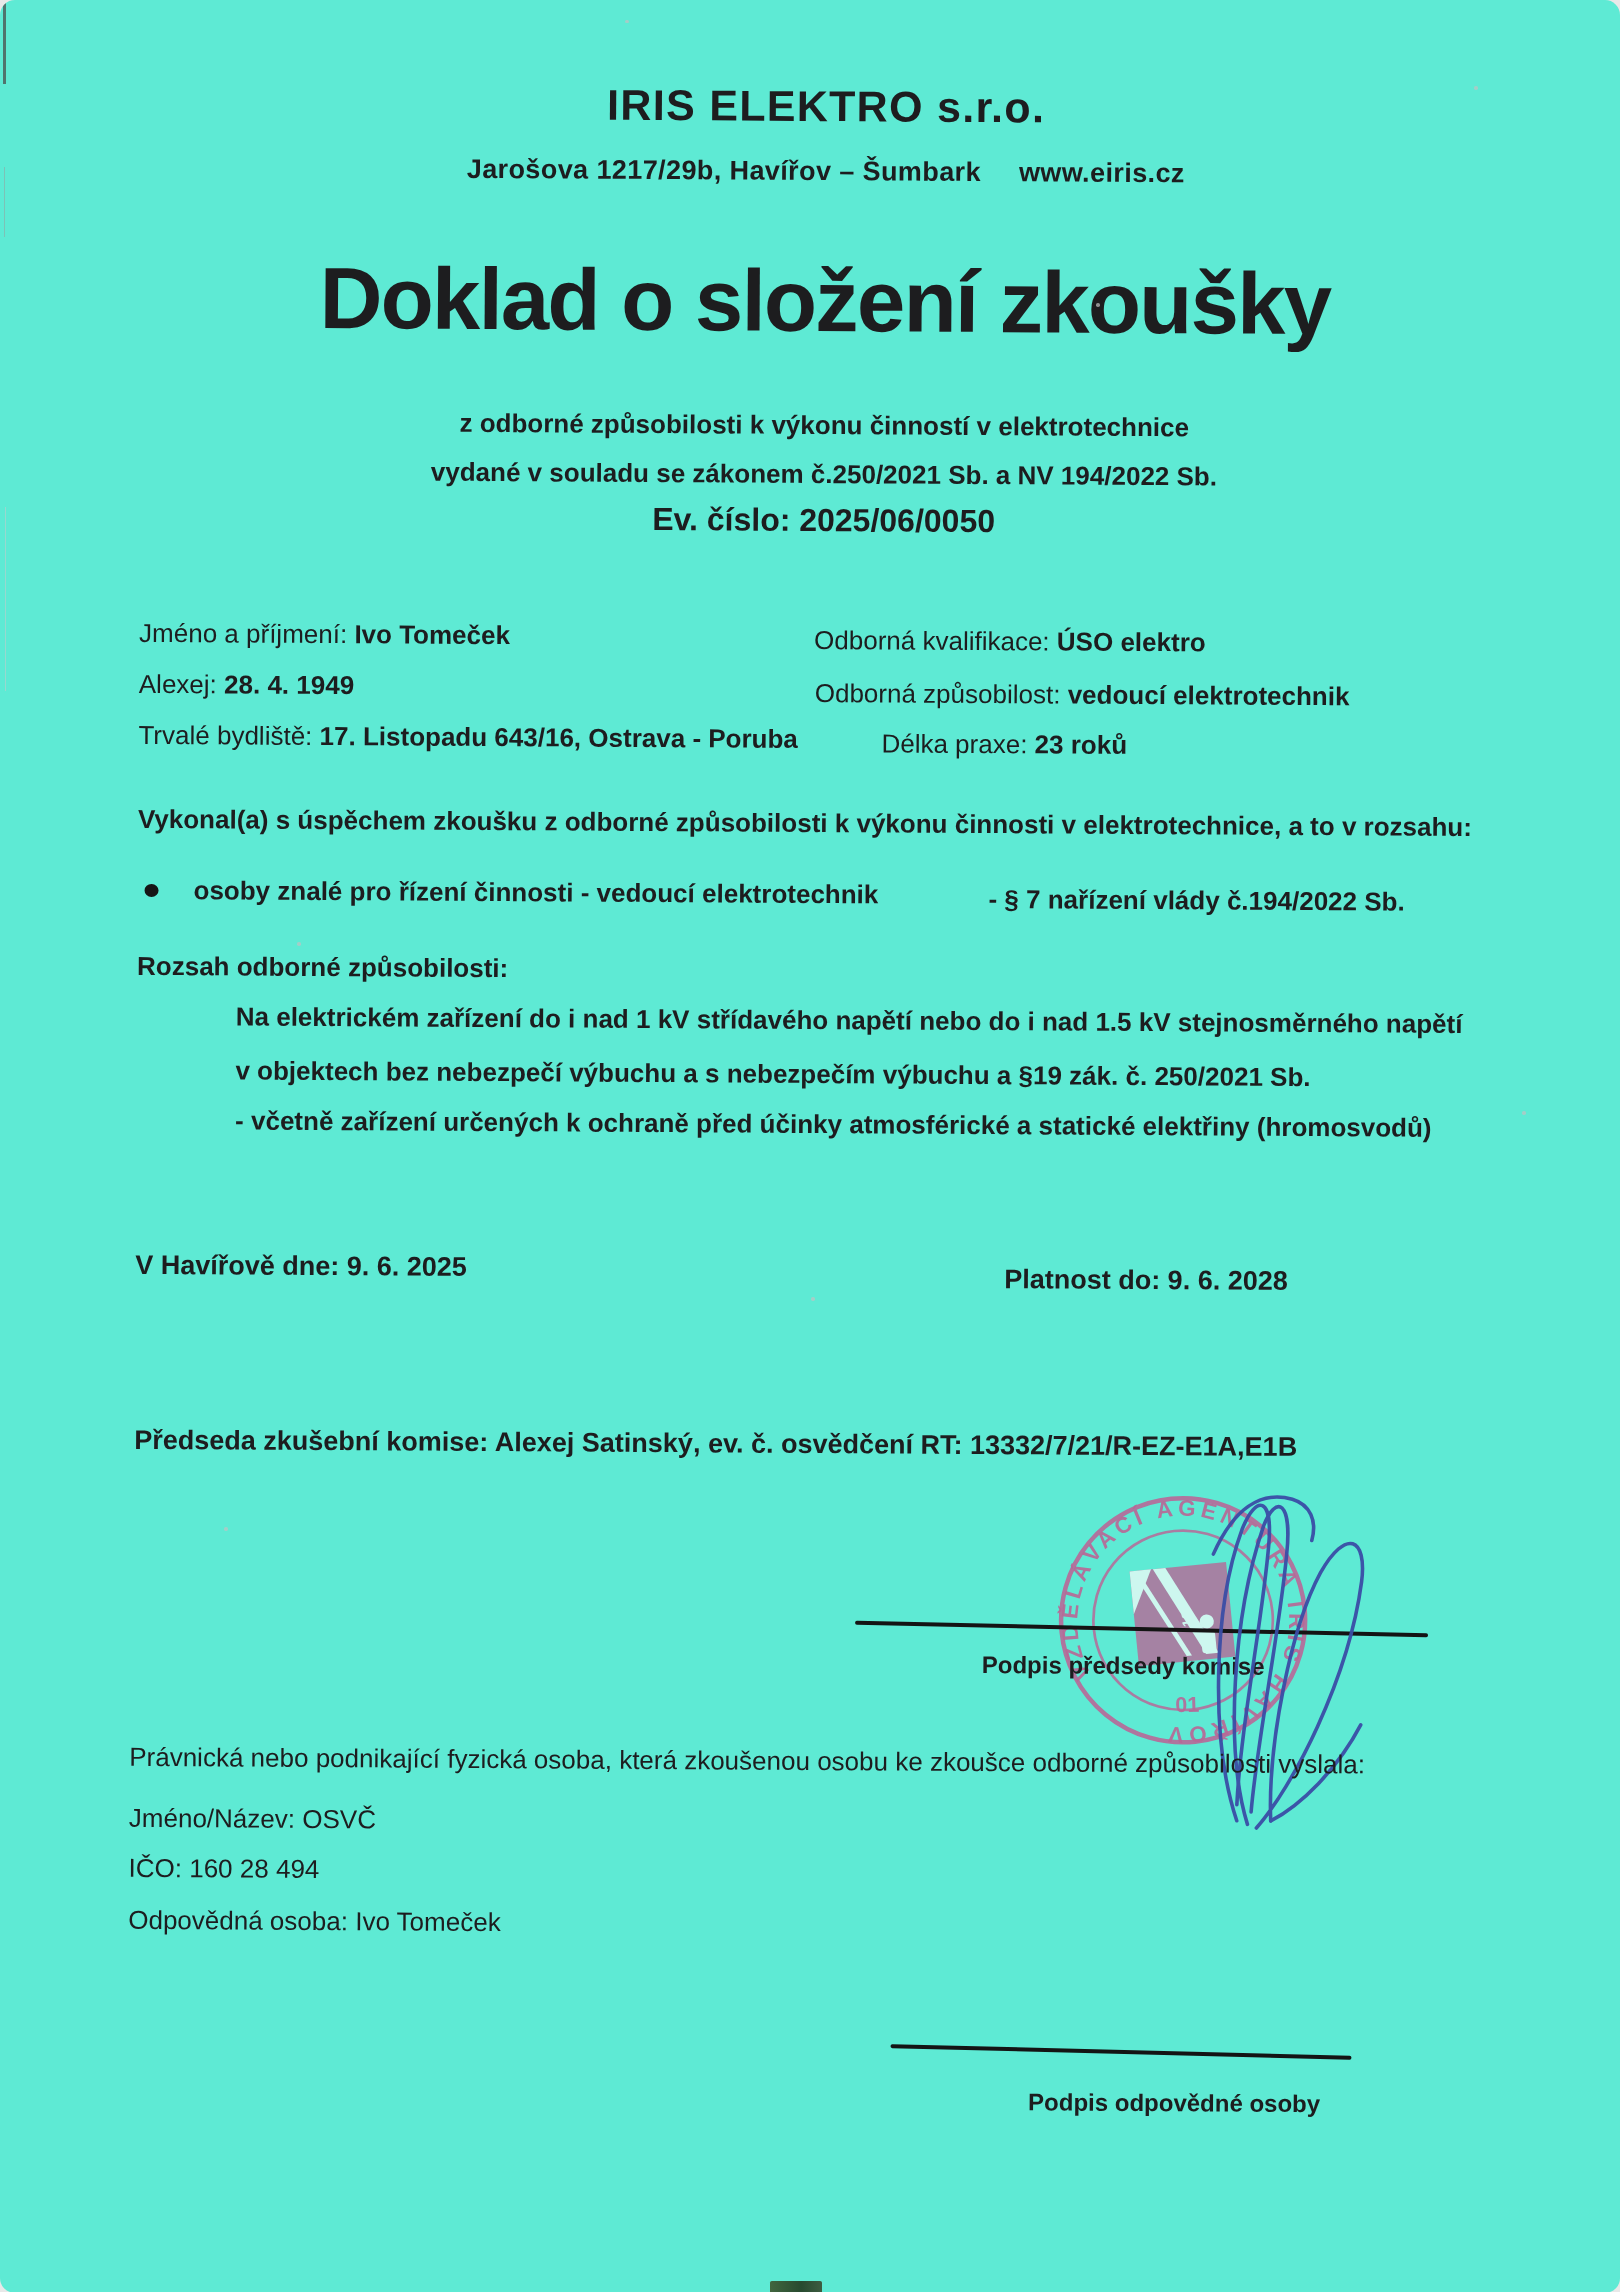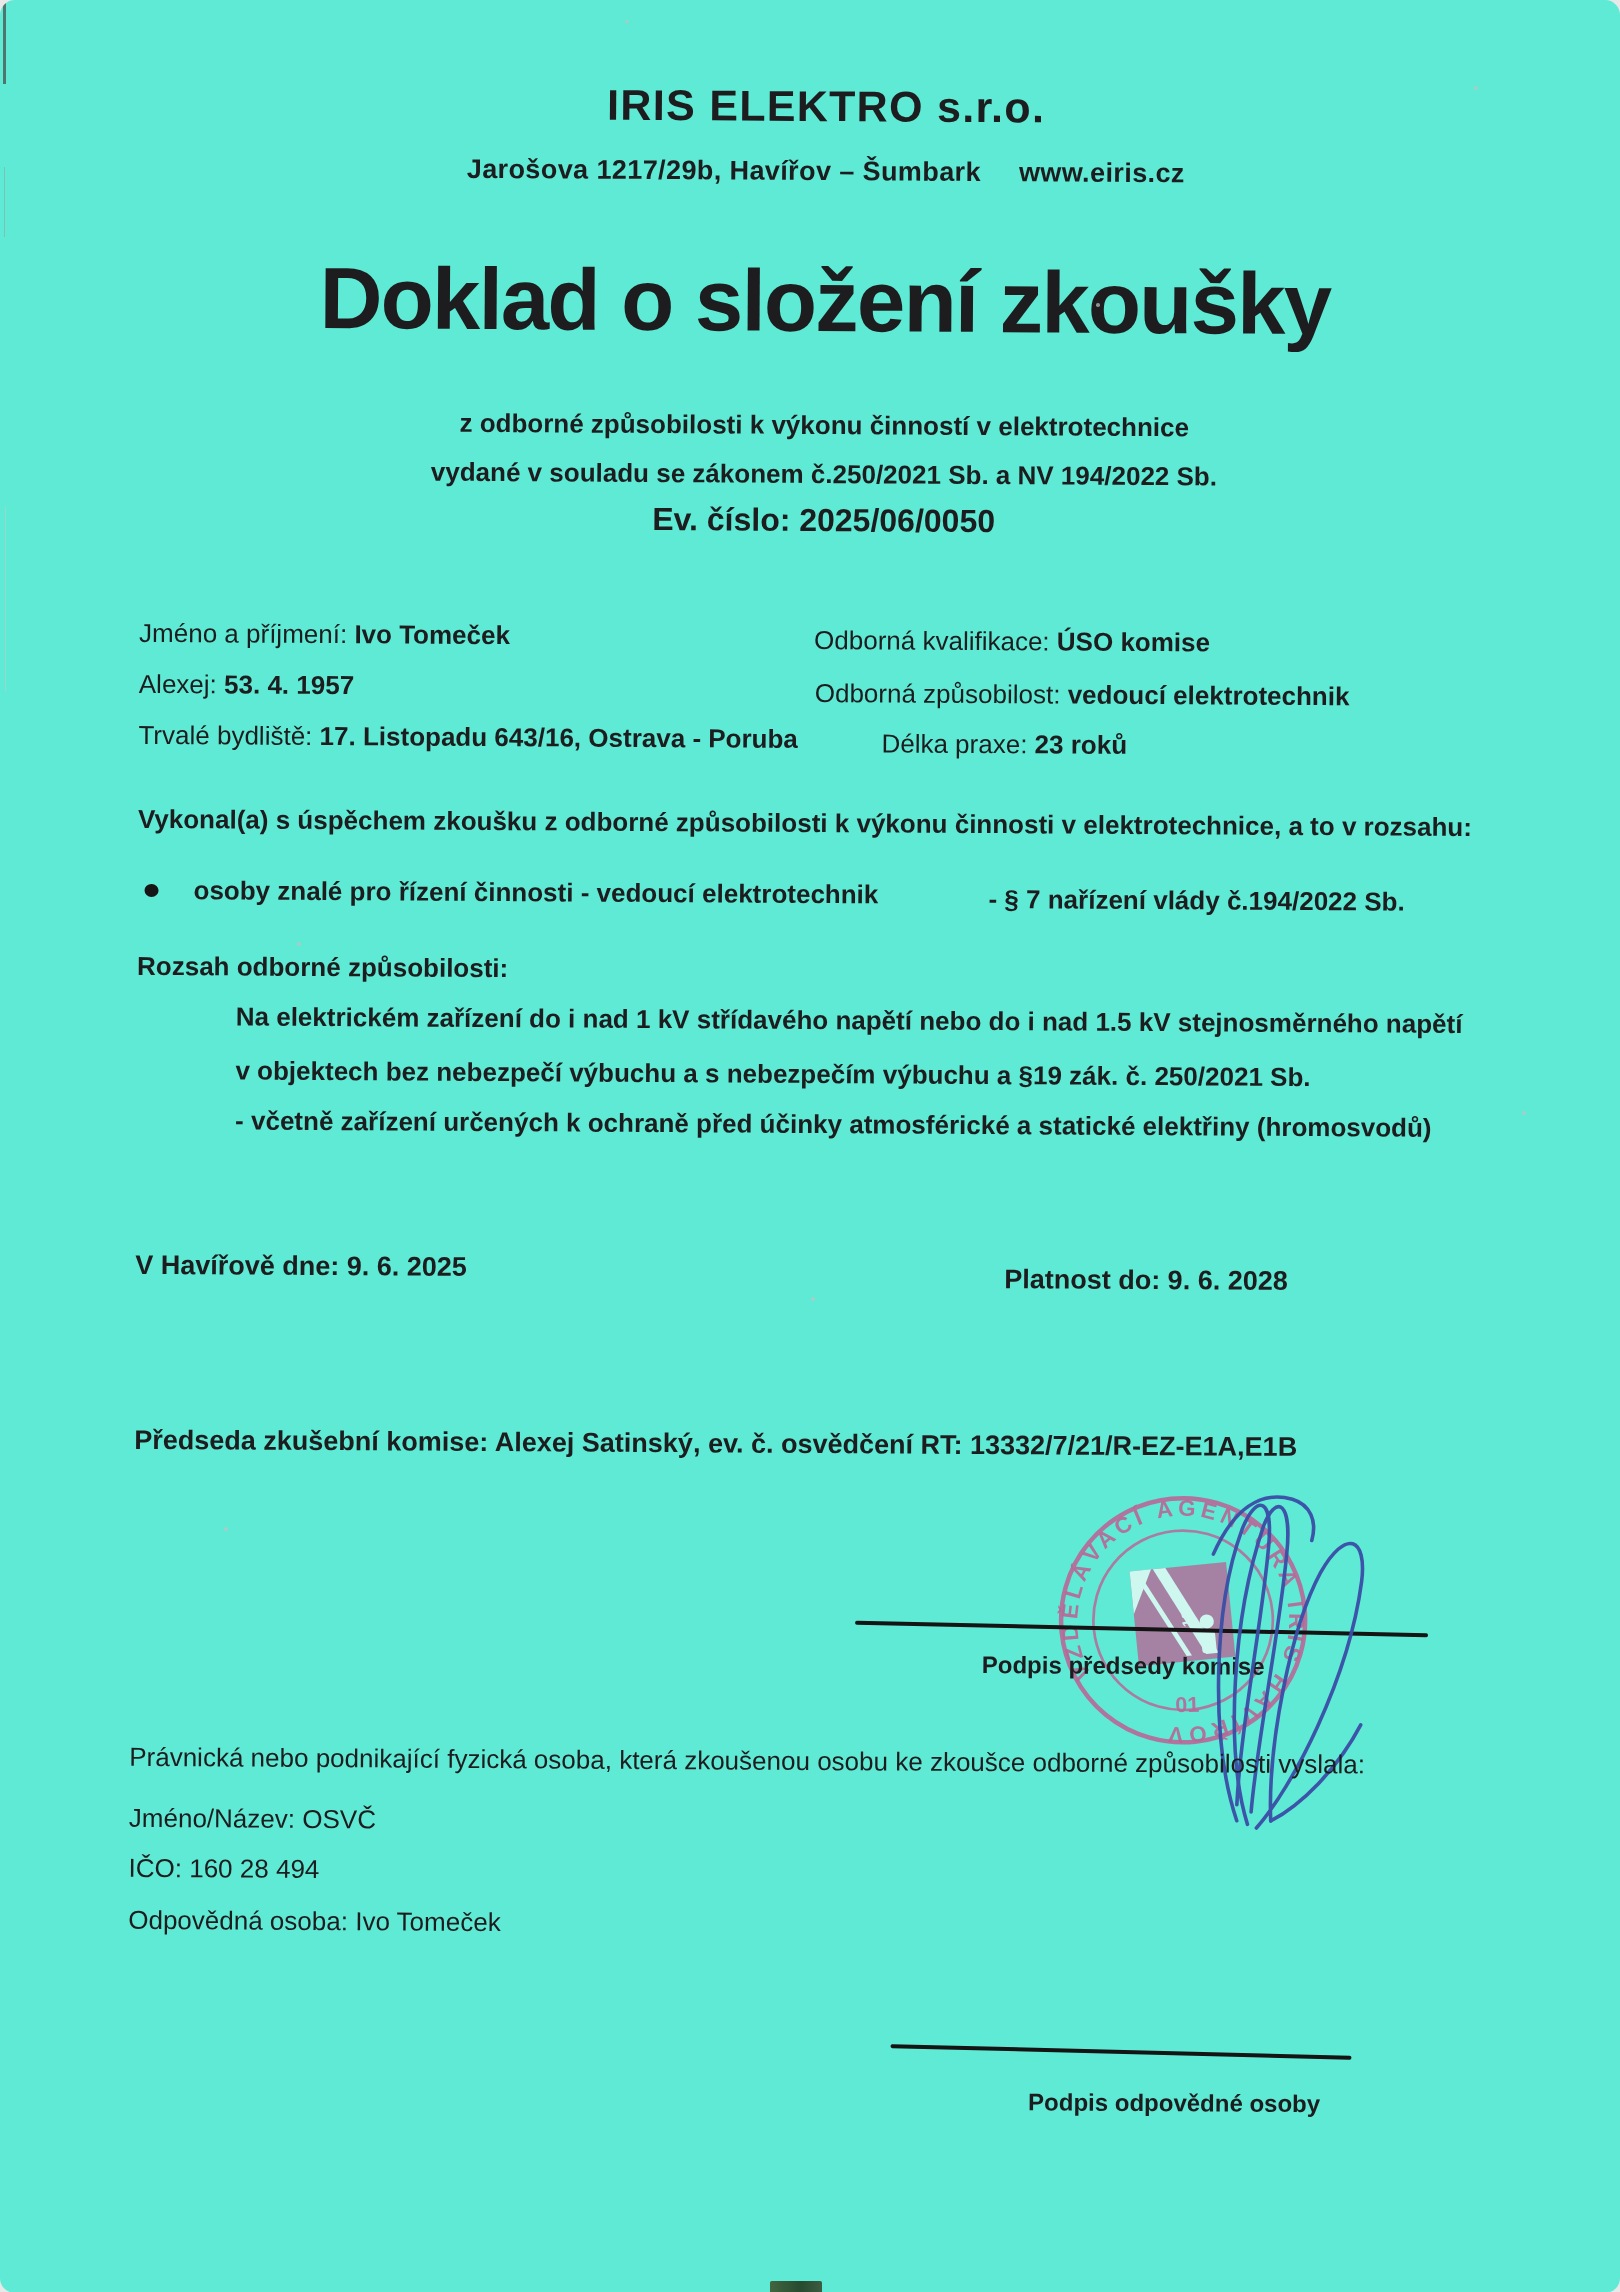--- a/index.html
+++ b/index.html
@@ -59,24 +59,24 @@
 
     <div class="abs center company">IRIS ELEKTRO s.r.o.</div>
     <div class="abs center address-line"><span>Jarošova 1217/29b, Havířov – Šumbark</span><span class="gap"></span><span>www.eiris.cz</span></div>
 
     <div class="abs center doc-title">Doklad o složení zkoušky</div>
     <div class="abs center sub1">z odborné způsobilosti k výkonu činností v elektrotechnice</div>
     <div class="abs center sub2">vydané v souladu se zákonem č.250/2021 Sb. a NV 194/2022 Sb.</div>
     <div class="abs center evno">Ev. číslo: 2025/06/0050</div>
 
     <div class="abs fs29" style="left:136px;top:622px;"><span class="lbl">Jméno a příjmení: </span><span class="val">Ivo Tomeček</span></div>
-    <div class="abs fs29" style="left:136px;top:673px;"><span class="lbl">Alexej: </span><span class="val">53. 4. 1957</span></div>
+    <div class="abs fs29" style="left:136px;top:673px;"><span class="lbl">Alexej: </span><span class="val">28. 4. 1949</span></div>
     <div class="abs fs29" style="left:136px;top:724px;"><span class="lbl">Trvalé bydliště: </span><span class="val">17. Listopadu 643/16, Ostrava - Poruba</span></div>
 
-    <div class="abs fs29" style="left:811px;top:625px;"><span class="lbl">Odborná kvalifikace: </span><span class="val">ÚSO komise</span></div>
+    <div class="abs fs29" style="left:811px;top:625px;"><span class="lbl">Odborná kvalifikace: </span><span class="val">ÚSO elektro</span></div>
     <div class="abs fs29" style="left:812px;top:678px;"><span class="lbl">Odborná způsobilost: </span><span class="val">vedoucí elektrotechnik</span></div>
     <div class="abs fs29" style="left:879px;top:728px;"><span class="lbl">Délka praxe: </span><span class="val">23 roků</span></div>
 
     <div class="abs fs29 b" style="left:136px;top:808px;">Vykonal(a) s úspěchem zkoušku z odborné způsobilosti k výkonu činnosti v elektrotechnice, a to v rozsahu:</div>
 
     <div class="abs" style="left:136px;top:879px;width:1433px;height:36px;">
       <span class="bullet-dot"></span>
       <span class="abs fs29 b" style="left:56px;top:0;">osoby znalé pro řízení činnosti - vedoucí elektrotechnik</span>
       <span class="abs fs29 b" style="left:851px;top:3.6px;">- § 7 nařízení vlády č.194/2022 Sb.</span>
     </div>

